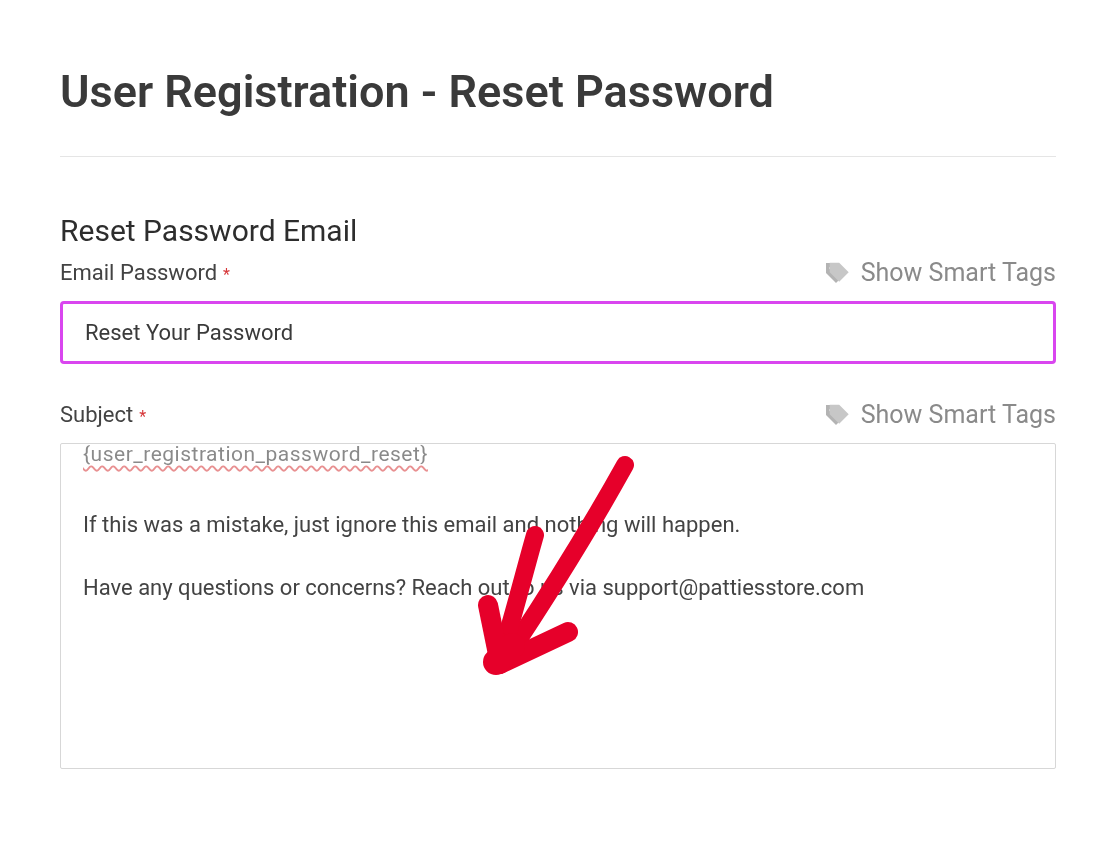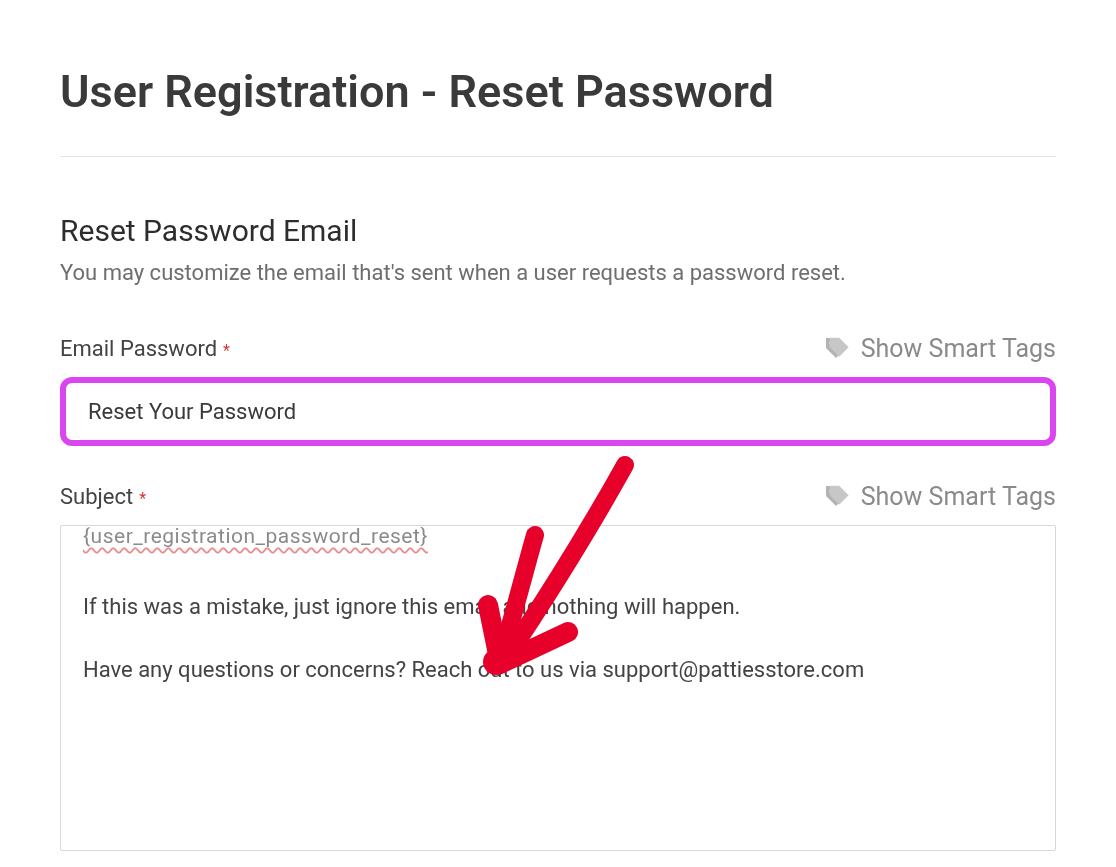--- a/index.html
+++ b/index.html
@@ -70,22 +70,22 @@
       border: none;
       padding: 0;
       font-family: inherit;
     }
     .smart-tags svg { display: block; }
     .input-text {
       width: 100%;
       font-size: 22px;
       color: #3a3a3a;
       padding: 16px 22px;
-      border: 6px solid #d946ef;
-      border-radius: 12px;
+      border: 3px solid #d946ef;
+      border-radius: 4px;
       font-family: inherit;
       background: #fff;
     }
     .textarea-wrap {
       border: 1px solid #d7d7d7;
       border-radius: 2px;
       padding: 0;
       background: #fff;
       overflow: hidden;
     }
@@ -120,21 +120,20 @@
 </head>
 <body>
 
 <div class="page">
 
   <h1 class="page-title">User Registration - Reset Password</h1>
 
   <hr class="divider">
 
   <h2 class="section-title">Reset Password Email</h2>
-  <p class="section-desc">You may customize the email that's sent when a user requests a password reset.</p>
 
   <div class="field">
     <div class="field-header">
       <div>
         <span class="field-label">Email Password</span>
         <span class="req">*</span>
       </div>
       <button class="smart-tags">
         <span>
           <svg width="26" height="22" viewBox="0 0 26 22" fill="#b3b3b3">

